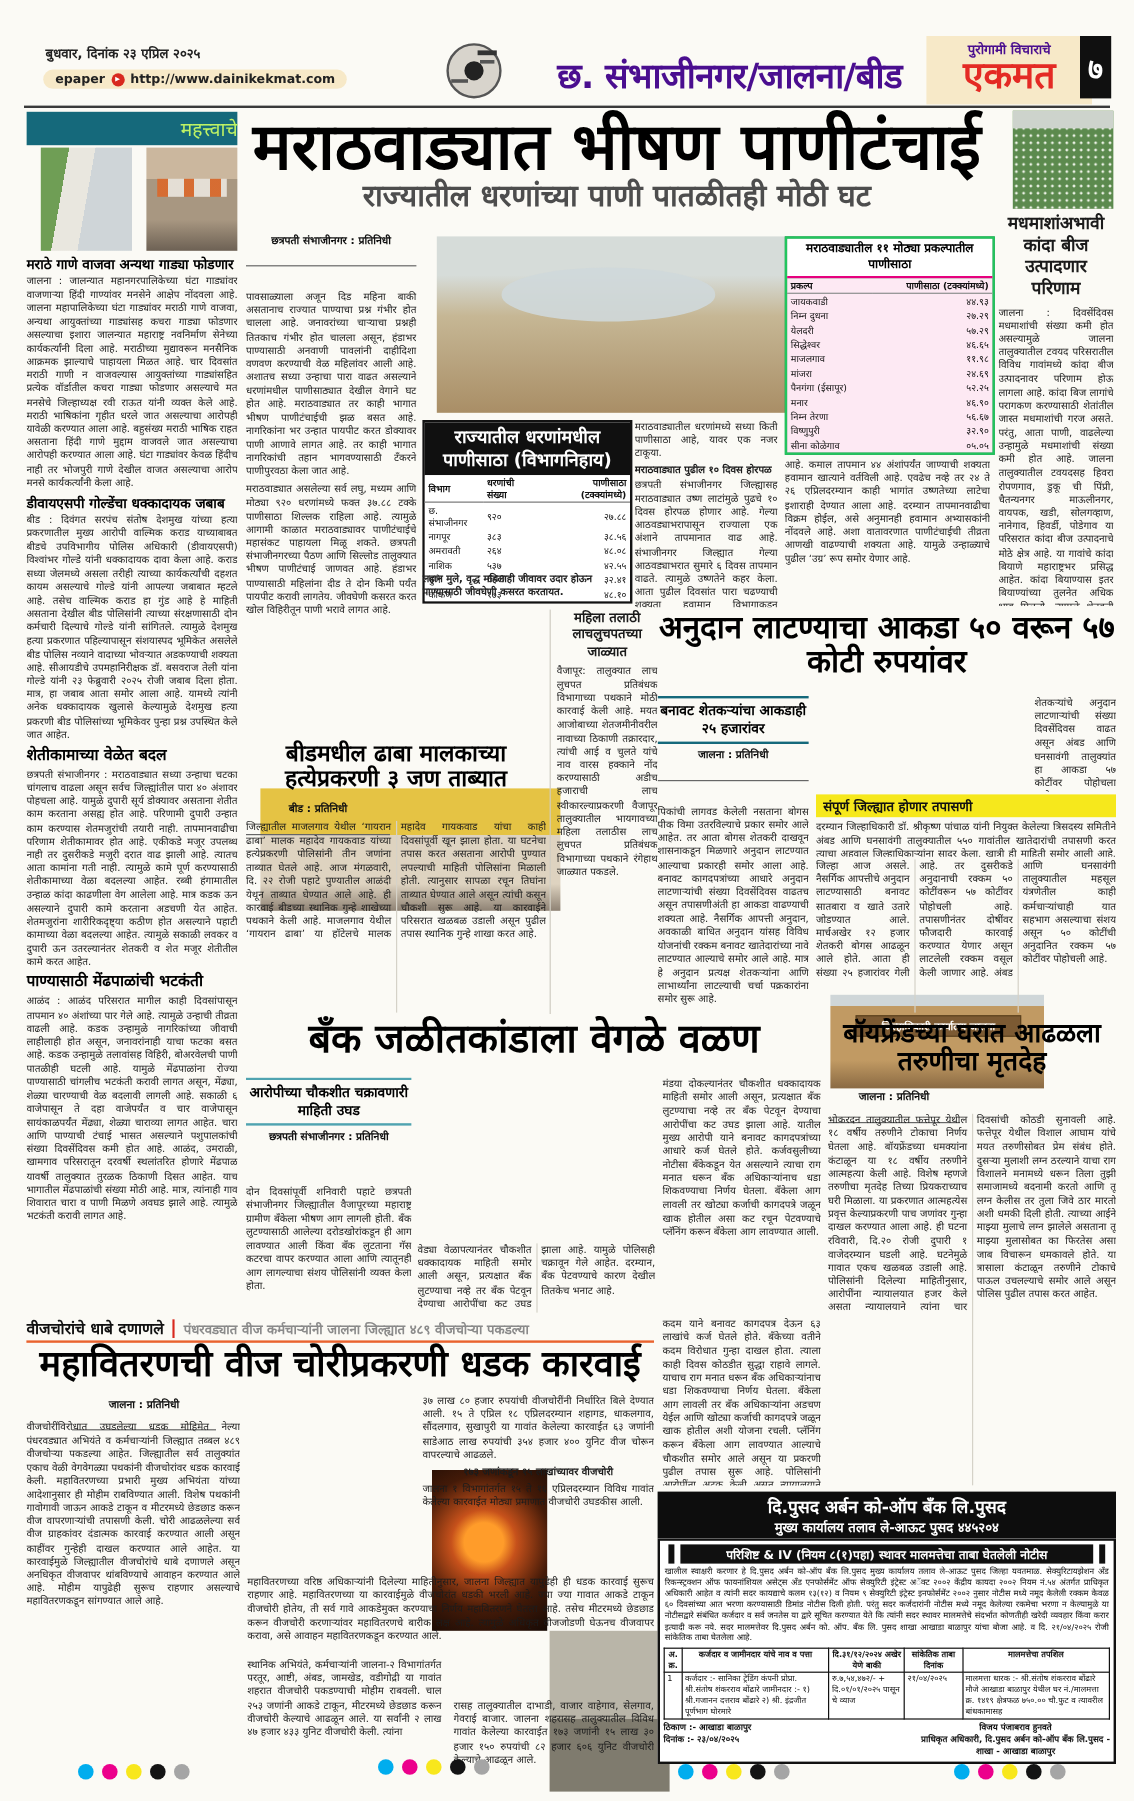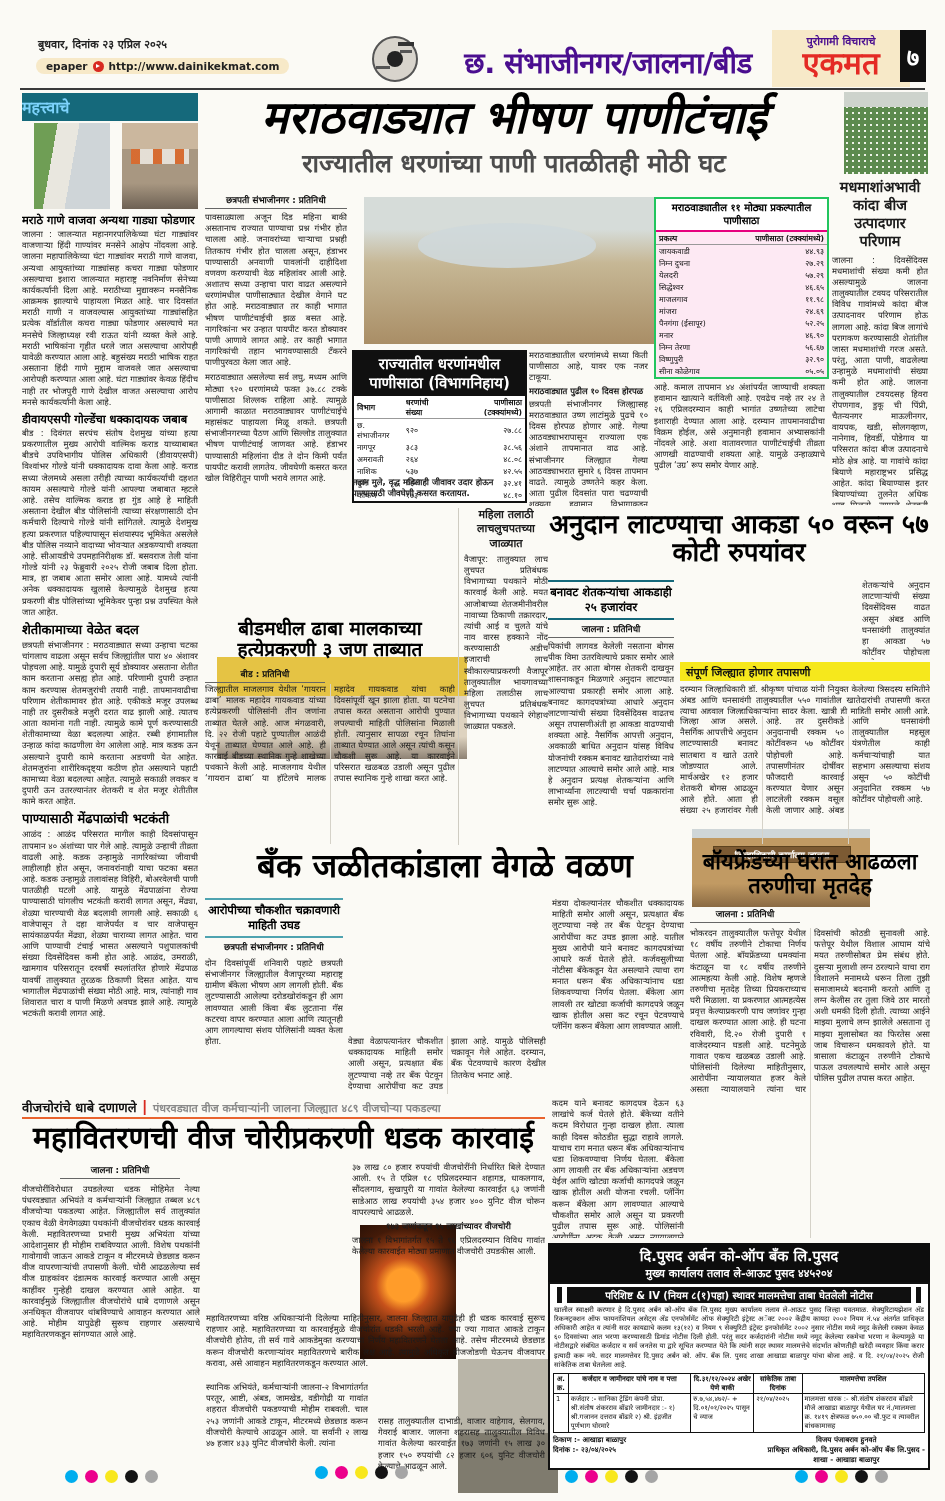--- a/index.html
+++ b/index.html
@@ -4,38 +4,38 @@
 <style>
   html,body{margin:0;padding:0;background:#777;}
   .page{position:relative;width:945px;height:1501px;margin:0 auto;background:#fbfaf5;
         font-family:"DejaVu Sans",sans-serif;overflow:hidden;color:#1b1b1b;}
   .abs{position:absolute;}
   .bt{font-size:8.4px;line-height:1.33;text-align:justify;overflow:hidden;color:#1c1c1c;}
   .bt p{margin:0 0 4px 0;}
   .cols2{column-count:2;column-gap:8px;column-rule:1px solid #d5d2c8;}
   .cols3{column-count:3;column-gap:8px;column-rule:1px solid #d5d2c8;}
   .byline{font-weight:bold;font-size:8.8px;text-align:center;border-bottom:1px solid #666;
-          padding-bottom:2px;margin-bottom:3px;color:#111;}
+          padding-bottom:15px;margin-bottom:20px;color:#111;}
   .h-main{font-weight:800;text-align:center;color:#000;line-height:1.08;}
   .rule-o{border-top:2.5px solid #e9632e;}
   
   .hdr-date{font-size:11px;font-weight:bold;color:#222;}
   .epaper{background:#f7e9c8;border-radius:10px;padding:2px 10px;font-size:10.5px;font-weight:bold;
           display:flex;align-items:center;gap:5px;color:#222;}
   .ep-ic{width:11px;height:11px;border-radius:50%;background:#d8291f;display:inline-block;position:relative;}
   .ep-ic:after{content:"";position:absolute;left:3.5px;top:3px;border-left:4px solid #fff;
                border-top:2.5px solid transparent;border-bottom:2.5px solid transparent;}
   .edition{font-size:29px;font-weight:800;color:#4a0e8f;letter-spacing:-.5px;}
   .brandbox{background:#f7e9c8;text-align:center;padding:3px 6px 2px;}
   .tagline{font-size:11px;font-weight:800;color:#4a0e8f;}
   .brand{font-size:31px;font-weight:800;color:#e42a24;line-height:1;}
   .pgno{background:#101010;color:#fff;font-size:24px;font-weight:800;display:flex;
         align-items:center;justify-content:center;}
   
-  .sb-label{background:#15697b;color:#7dd3fc;font-size:16px;font-weight:700;text-align:left;
+  .sb-label{background:#15697b;color:#bef264;font-size:16px;font-weight:400;text-align:right;
             padding:3px 0;}
   .sb-title{font-size:11.4px;font-weight:800;color:#000;margin:5px 0 2px;line-height:1.15;}
   
   .ph{overflow:hidden;position:relative;margin-left:12px;}
   .ph-truck{background:linear-gradient(100deg,#6f9e55 0 26%,#e9e7df 26% 50%,#cfd5d8 50% 100%);}
   .ph-people{background:linear-gradient(180deg,#cbb79e 0 30%,#a89781 30% 70%,#6d6154 100%);}
   .ph-people:before{content:"";position:absolute;left:12%;top:30%;width:76%;height:18%;
       background:repeating-linear-gradient(90deg,#e2621f 0 9px,#f3f0ea 9px 22px);opacity:.8;}
   .ph-lake{background:linear-gradient(180deg,#d6dcd9 0 22%,#c6b795 45%,#a98e66 100%);}
   .ph-lake:before{content:"";position:absolute;left:18%;top:18%;width:60%;height:30%;border-radius:50%;
@@ -135,21 +135,21 @@
     <div>
       <div class="sb-title" style="font-size:13px;">शेतीकामाच्या वेळेत बदल</div>
       <div class="bt">छत्रपती संभाजीनगर : मराठवाड्यात सध्या उन्हाचा चटका चांगलाच वाढला असून सर्वच जिल्ह्यांतील पारा ४० अंशावर पोहचला आहे. यामुळे दुपारी सूर्य डोक्यावर असताना शेतीत काम करताना असह्य होत आहे. परिणामी दुपारी उन्हात काम करण्यास शेतमजुरांची तयारी नाही. तापमानवाढीचा परिणाम शेतीकामावर होत आहे. एकीकडे मजूर उपलब्ध नाही तर दुसरीकडे मजुरी दरात वाढ झाली आहे. त्यातच आता कामांना गती नाही. त्यामुळे कामे पूर्ण करण्यासाठी शेतीकामाच्या वेळा बदलल्या आहेत. रब्बी हंगामातील उन्हाळ कांदा काढणीला वेग आलेला आहे. मात्र कडक ऊन असल्याने दुपारी कामे करताना अडचणी येत आहेत. शेतमजुरांना शारीरिकदृष्ट्या कठीण होत असल्याने पहाटी कामाच्या वेळा बदलल्या आहेत. त्यामुळे सकाळी लवकर व दुपारी ऊन उतरल्यानंतर शेतकरी व शेत मजूर शेतीतील कामे करत आहेत.</div>
     </div>
     <div>
       <div class="sb-title" style="font-size:13px;">पाण्यासाठी मेंढपाळांची भटकंती</div>
       <div class="bt">आळंद : आळंद परिसरात मागील काही दिवसांपासून तापमान ४० अंशांच्या पार गेले आहे. त्यामुळे उन्हाची तीव्रता वाढली आहे. कडक उन्हामुळे नागरिकांच्या जीवाची लाहीलाही होत असून, जनावरांनाही याचा फटका बसत आहे. कडक उन्हामुळे तलावांसह विहिरी, बोअरवेलची पाणी पातळीही घटली आहे. यामुळे मेंढपाळांना रोज्या पाण्यासाठी चांगलीच भटकंती करावी लागत असून, मेंढ्या, शेळ्या चारण्याची वेळ बदलावी लागली आहे. सकाळी ६ वाजेपासून ते दहा वाजेपर्यंत व चार वाजेपासून सायंकाळपर्यंत मेंढ्या, शेळ्या चाराव्या लागत आहेत. चारा आणि पाण्याची टंचाई भासत असल्याने पशुपालकांची संख्या दिवसेंदिवस कमी होत आहे. आळंद, उमराळी, खामगाव परिसरातून दरवर्षी स्थलांतरित होणारे मेंढपाळ यावर्षी तालुक्यात तुरळक ठिकाणी दिसत आहेत. याच भागातील मेंढपाळांची संख्या मोठी आहे. मात्र, त्यांनाही गाव शिवारात चारा व पाणी मिळणे अवघड झाले आहे. त्यामुळे भटकंती करावी लागत आहे.</div>
     </div>
   </div>
 
-  <div class="abs h-main" style="left:200px;top:94px;width:628px;font-size:45px;font-style:italic;">मराठवाड्यात भीषण पाणीटंचाई</div>
+  <div class="abs h-main" style="left:200px;top:94px;width:628px;font-size:54px;">मराठवाड्यात भीषण पाणीटंचाई</div>
   <div class="abs h-main" style="left:200px;top:150px;width:628px;font-size:25px;color:#4d4d4d;">राज्यातील धरणांच्या पाणी पातळीतही मोठी घट</div>
 
   <div class="abs" style="left:205px;top:194px;width:142px;height:312px;">
     <div class="byline">छत्रपती संभाजीनगर : प्रतिनिधी</div>
     <div class="bt" style="height:290px;">
       <p>पावसाळ्याला अजून दिड महिना बाकी असतानाच राज्यात पाण्याचा प्रश्न गंभीर होत चालला आहे. जनावरांच्या चाऱ्याचा प्रश्नही तितकाच गंभीर होत चालला असून, हंडाभर पाण्यासाठी अनवाणी पावलांनी दाहीदिशा वणवण करण्याची वेळ महिलांवर आली आहे. अशातच सध्या उन्हाचा पारा वाढत असल्याने धरणांमधील पाणीसाठ्यात देखील वेगाने घट होत आहे. मराठवाड्यात तर काही भागात भीषण पाणीटंचाईची झळ बसत आहे. नागरिकांना भर उन्हात पायपीट करत डोक्यावर पाणी आणावे लागत आहे. तर काही भागात नागरिकांची तहान भागवण्यासाठी टँकरने पाणीपुरवठा केला जात आहे.</p>
       <p>मराठवाड्यात असलेल्या सर्व लघु, मध्यम आणि मोठ्या ९२० धरणांमध्ये फक्त ३७.८८ टक्के पाणीसाठा शिल्लक राहिला आहे. त्यामुळे आगामी काळात मराठवाड्यावर पाणीटंचाईचे महासंकट पाहायला मिळू शकते. छत्रपती संभाजीनगरच्या पैठण आणि सिल्लोड तालुक्यात भीषण पाणीटंचाई जाणवत आहे. हंडाभर पाण्यासाठी महिलांना दीड ते दोन किमी पर्यंत पायपीट करावी लागतेय. जीवघेणी कसरत करत खोल विहिरीतून पाणी भरावे लागत आहे.</p>
     </div>
   </div>
 

